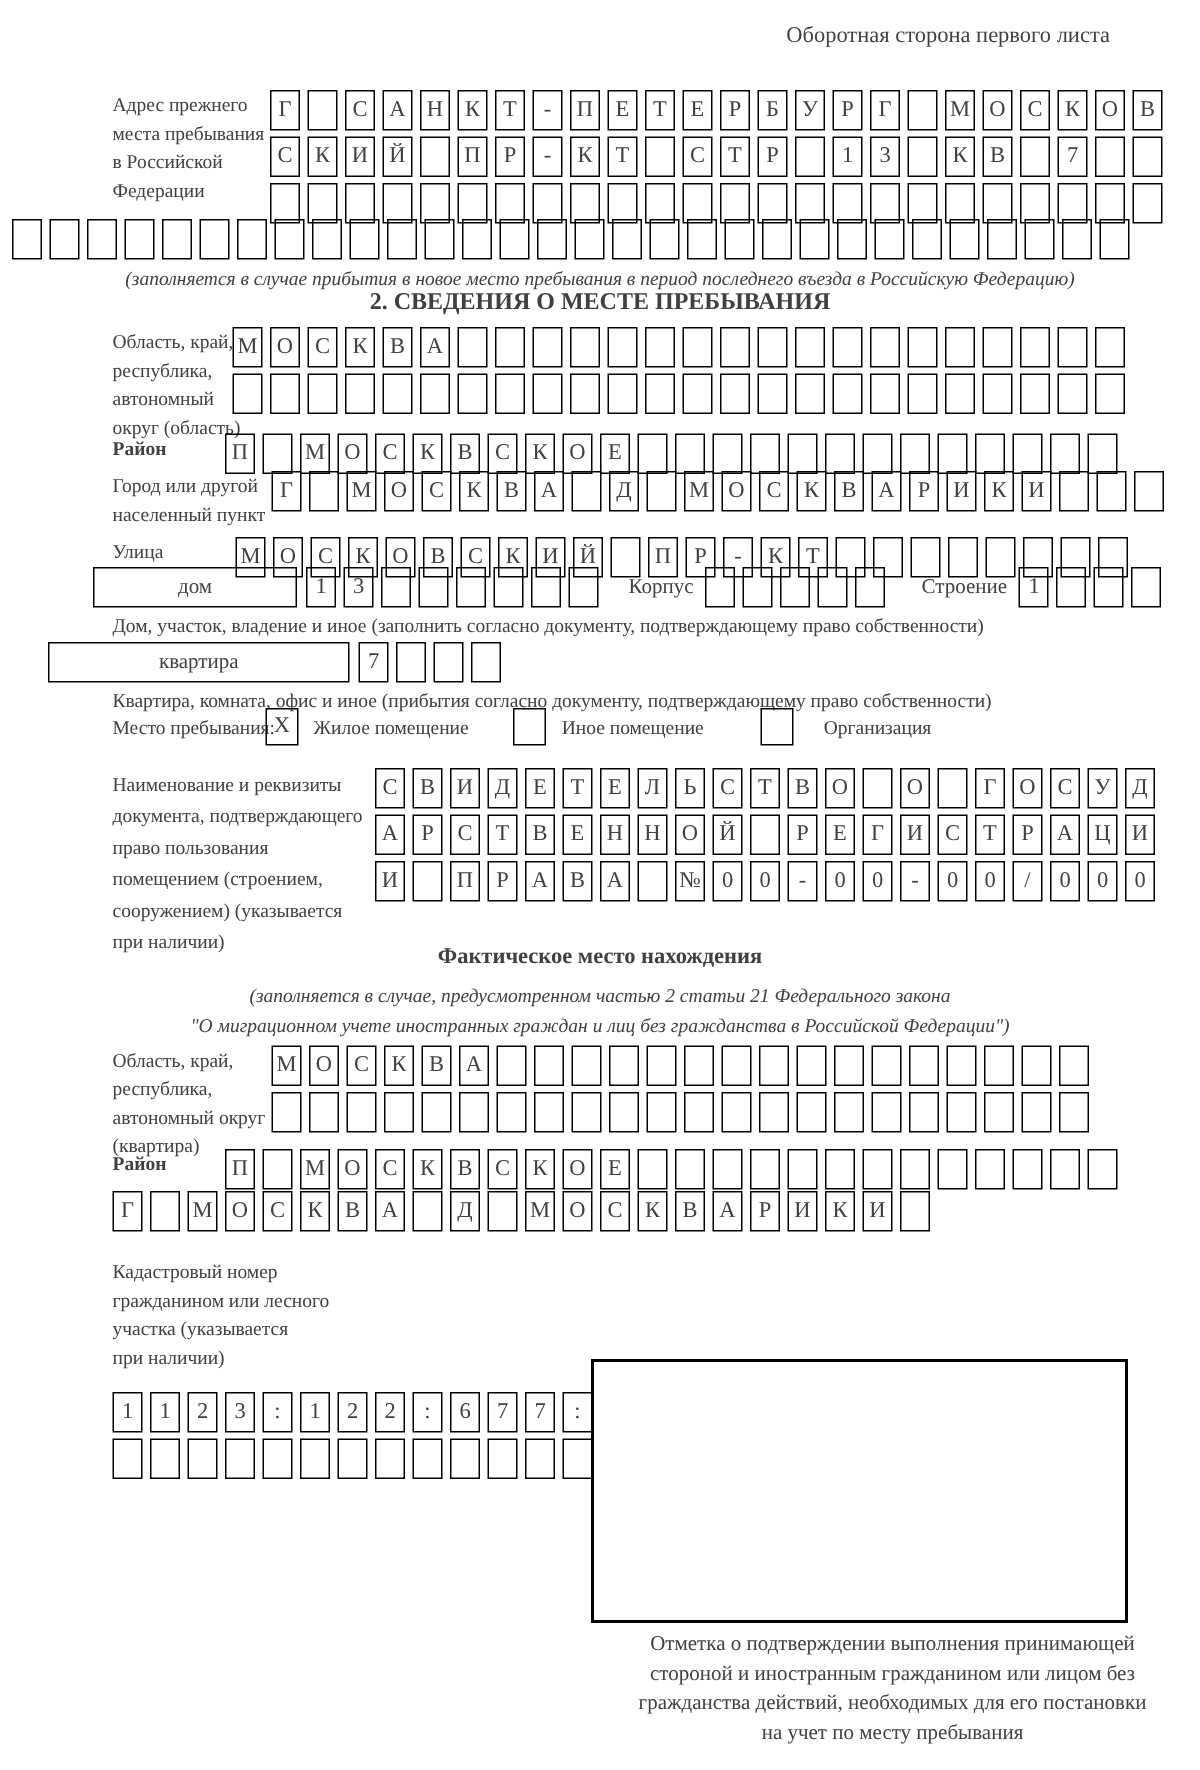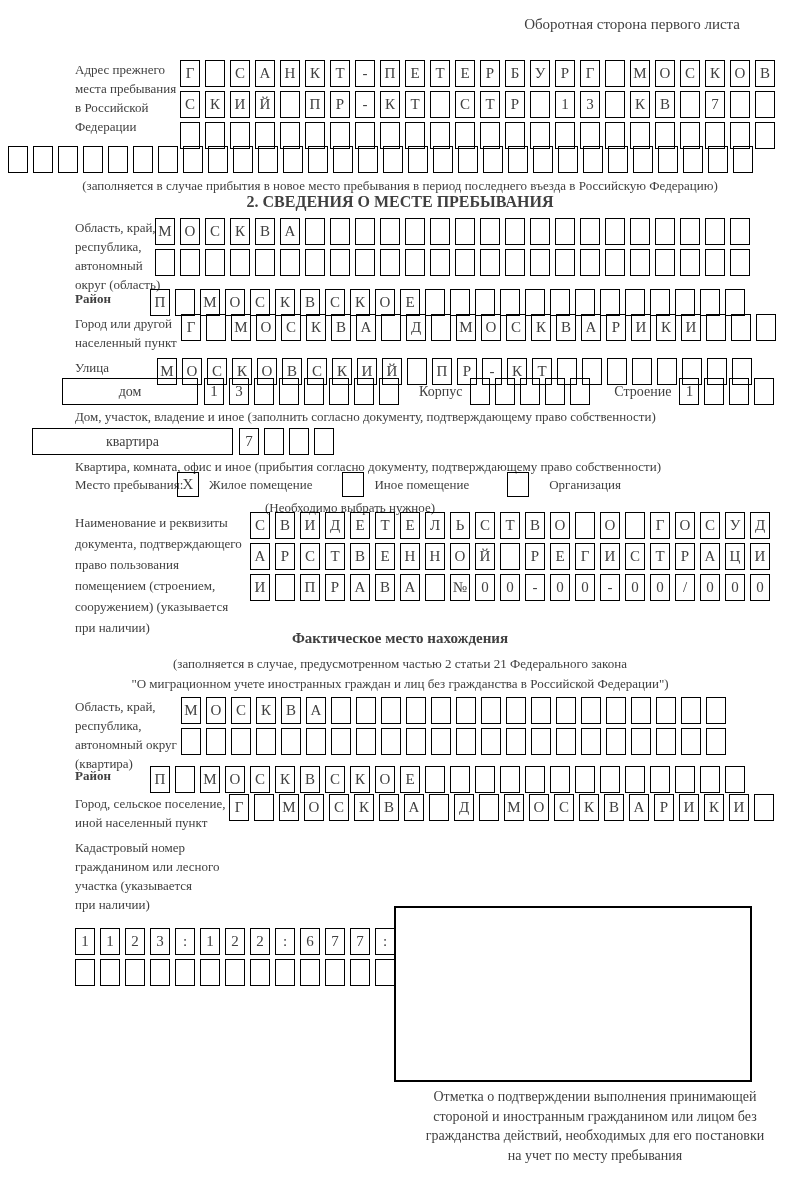--- a/index.html
+++ b/index.html
@@ -20,21 +20,21 @@
   }
   .wbox{
     flex:none;height:27px;border:1.6px solid #000;box-sizing:border-box;
     display:flex;align-items:center;justify-content:center;font-size:14px;
   }
   .chk{
     flex:none;width:22px;height:25px;border:1.6px solid #000;box-sizing:border-box;
     display:flex;align-items:center;justify-content:center;font-size:15px;
   }
   .note{font-size:13px;line-height:17px;}
-  .center{text-align:center;}
+  .center{text-align:center;font-style:italic;}
   .title{font-size:16px;font-weight:bold;text-align:center;width:100%;}
   .w75{width:75px;font-weight:bold;}.w80{width:80px;}.w82{width:82px;}.w105{width:105px;}
   .w106{width:106px;}.w153{width:153px;}.w154{width:154px;}.w175{width:175px;}
   .opt{font-size:13px;white-space:nowrap;}
   .mesto{display:flex;align-items:center;}
   .stampbox{border:2px solid #000;box-sizing:border-box;background:#fff;}
   .caption{font-size:14px;line-height:19.5px;text-align:center;}
   .doclbl{line-height:21px;}
 </style>
 </head>
@@ -367,21 +367,20 @@
 
   <div class="abs mesto" style="top:472px;left:75px;">
     <div class="opt" style="width:100px;">Место пребывания:</div>
     <div class="chk" style="margin-left:2px;">X</div>
     <div class="opt" style="margin-left:10px;">Жилое помещение</div>
     <div class="chk" style="margin-left:30px;"></div>
     <div class="opt" style="margin-left:10px;">Иное помещение</div>
     <div class="chk" style="margin-left:38px;"></div>
     <div class="opt" style="margin-left:20px;">Организация</div>
   </div>
-  <div class="abs note center" style="top:499px;left:90px;width:520px;">(Необходимо выбрать нужное)</div>
 
   <div class="abs row" style="top:512px;left:75px;">
     <div class="lbl w175 doclbl">
       <div>Наименование и реквизиты</div>
       <div>документа, подтверждающего</div>
       <div>право пользования</div>
       <div>помещением (строением,</div>
       <div>сооружением) (указывается</div>
       <div>при наличии)</div>
     </div>
@@ -545,24 +544,20 @@
         <div class="cell"></div>
         <div class="cell"></div>
         <div class="cell"></div>
         <div class="cell"></div>
         <div class="cell"></div>
         <div class="cell"></div>
       </div>
   </div>
 
   <div class="abs row" style="top:794px;left:75px;">
-    <div class="lbl w154">
-      <div>Город, сельское поселение,</div>
-      <div>иной населенный пункт</div>
-    </div>
     <div class="cells">
         <div class="cell">Г</div>
         <div class="cell"></div>
         <div class="cell">М</div>
         <div class="cell">О</div>
         <div class="cell">С</div>
         <div class="cell">К</div>
         <div class="cell">В</div>
         <div class="cell">А</div>
         <div class="cell"></div>

